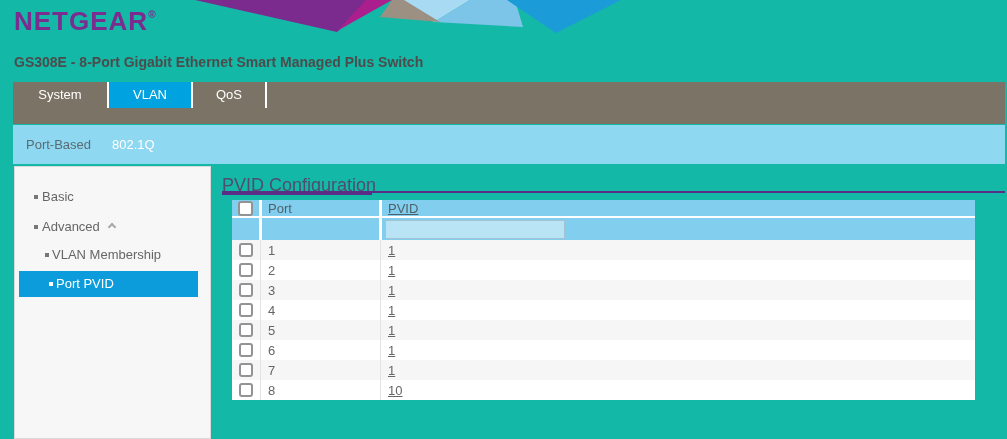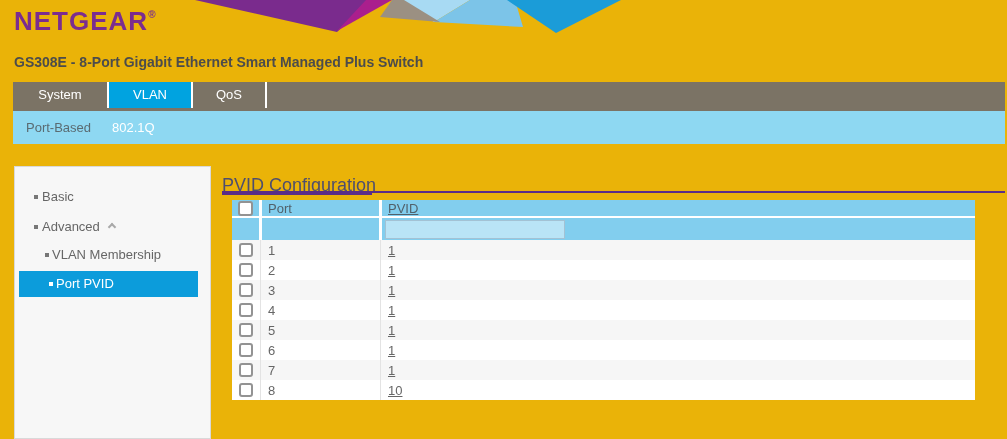--- a/index.html
+++ b/index.html
@@ -1,38 +1,38 @@
 <!DOCTYPE html>
 <html style="--logo-purple: #7B2D8F; --title-gray: #4C4C4C; --nav-gray: #7B7365; --nav-active: #00A3E0; --subnav-bg: #8ED8F2; --subnav-text: #5A6B72; --header-text: #51616B; --table-header: #82CEEE; --filter-input-bg: #B9E4F6; --filter-input-border: #A3C2D4; --sidebar-active: #0C9CDB; --sidebar-bg: #F7F7F7; --section-title: #4E4E6E; --rule-purple: #5A2D87; --row-alt: #F6F6F6; --text-gray: #666666; --banner-purple: #7A2B8D; --banner-magenta: #AA1F8D; --banner-taupe: #9B9082; --banner-pale-blue: #A8DAF3; --banner-med-blue: #7CC4E8; --banner-bright-blue: #1B9CD8;"><head>
 <meta charset="utf-8">
 <style>
   * { margin:0; padding:0; box-sizing:border-box; }
   html,body { background:#fff; }
   body { font-family:"Liberation Sans", sans-serif; }
-  #page { position:relative; width:1007px; height:439px; background:#eab308; overflow:hidden; }
+  #page { position:relative; width:1007px; height:439px; background:#14b8a6; overflow:hidden; }
 
   
   .banner { position:absolute; top:0; left:0; }
   .logo { position:absolute; left:14px; top:6px; font-size:26px; font-weight:bold;
           color:var(--logo-purple); letter-spacing:1px; }
   .logo sup { font-size:10px; vertical-align:12px; letter-spacing:0; }
   .product-title { position:absolute; left:14px; top:54px; font-size:14px; font-weight:bold;
           color:var(--title-gray); }
 
   
   .nav { position:absolute; left:13px; top:82px; width:992px; height:42px;
          background:var(--nav-gray); display:flex; }
   .nav-tab { height:26px; line-height:26px; text-align:center; color:#fff; font-size:13px;
          border-right:2px solid #fff; cursor:pointer; }
   .nav-tab.t0 { width:96px; } .nav-tab.t1 { width:84px; }
   .nav-tab.t2 { width:74px; } .nav-tab.t3 { width:75px; }
   .nav-tab.active { background:var(--nav-active); }
 
   
-  .subnav { position:absolute; left:13px; top:111px; width:992px; height:33px;
+  .subnav { position:absolute; left:13px; top:125px; width:992px; height:39px;
          background:var(--subnav-bg); display:flex; align-items:center; font-size:13px; }
   .subnav-item { margin-left:13px; color:var(--subnav-text); cursor:pointer; }
   .subnav-item.active { color:#fff; margin-left:21px; }
 
   
   .sidebar { position:absolute; left:14px; top:166px; width:197px; height:273px;
          background:var(--sidebar-bg); border:1px solid #d9d9d9; padding-top:20px; }
   .side-item { position:relative; font-size:13px; color:var(--text-gray); height:20px;
          line-height:20px; cursor:pointer; }
   .side-item .bullet { position:absolute; top:8px; width:4px; height:4px; background:#777; }

